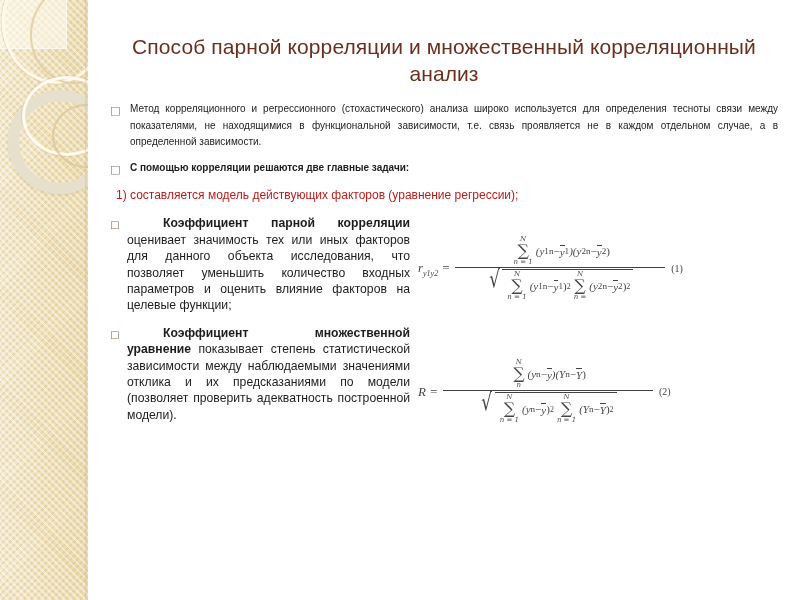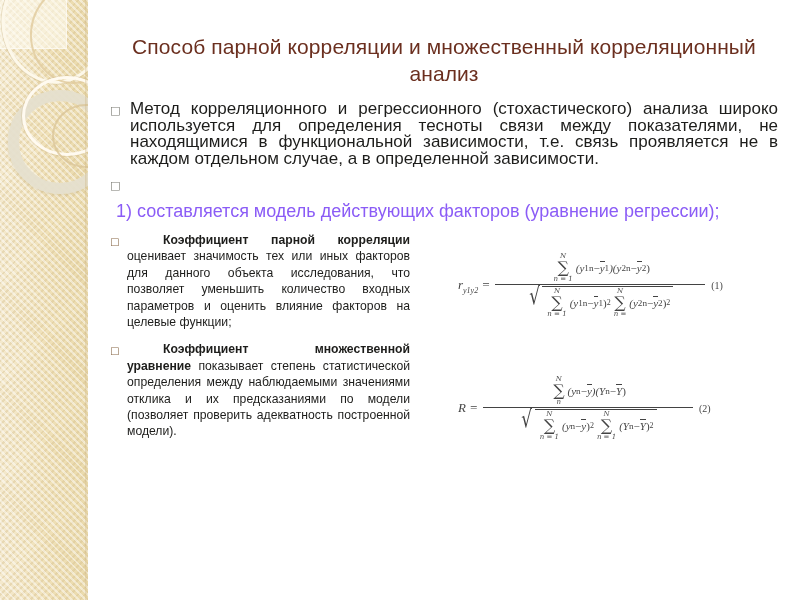--- a/index.html
+++ b/index.html
@@ -142,32 +142,32 @@
     font-family: "DejaVu Sans", sans-serif;
     padding-top: 1px;
   }
   .bullet-glyph.sub {
     color: #8a6a4a;
     width: 17px;
     font-size: 10px;
   }
   .bullet-text {
     flex: 1 1 auto;
-    font-size: 17px;
+    font-size: 10px;
     line-height: 16.6px;
     color: #1d1d1b;
     text-align: justify;
   }
   .bullet-text.bold {
     font-weight: bold;
   }
   .numbered {
-    font-size: 18px;
+    font-size: 12px;
     line-height: 16.6px;
-    color: #8b5cf6;
+    color: #b91c1c;
     text-align: justify;
     margin: 0 0 6px 6px;
     padding-right: 2px;
   }
 
   
   .lower {
     display: flex;
     padding: 6px 14px 0 22px;
   }
@@ -208,21 +208,20 @@
     display: flex;
     align-items: center;
     justify-content: flex-start;
     font-size: 11px;
   }
   .frm-lhs {
     font-style: italic;
     font-size: 13px;
     padding-right: 5px;
     white-space: nowrap;
-    margin-left: 40px;
   }
   .frm-lhs sub { font-size: 8px; }
   .frac {
     display: inline-flex;
     flex-direction: column;
     align-items: center;
   }
   .frac .num, .frac .den {
     padding: 1px 6px;
     white-space: nowrap;
@@ -301,37 +300,38 @@
 
     <div class="body-block">
 
       <div class="bullet-row">
         <span class="bullet-glyph">□</span>
         <span class="bullet-text">Метод корреляционного и регрессионного (стохастического) анализа широко используется для определения тесноты связи между показателями, не находящимися в функциональной зависимости, т.е. связь проявляется не в каждом отдельном случае, а в определенной зависимости.</span>
       </div>
 
       <div class="bullet-row">
         <span class="bullet-glyph">□</span>
+        <span class="bullet-text bold">С помощью корреляции решаются две главные задачи:</span>
       </div>
 
       <p class="numbered">1) составляется модель действующих факторов (уравнение регрессии);</p>
     </div>
 
     <div class="lower">
 
       <div class="lower-left">
 
         <div class="sub-item">
           <span class="bullet-glyph sub">□</span>
           <span class="sub-text"><b>Коэффициент парной корреляции</b><span> оценивает значимость тех или иных факторов для данного объекта исследования, что позволяет уменьшить количество входных параметров и оценить влияние факторов на целевые функции;</span></span>
         </div>
 
         <div class="sub-item">
           <span class="bullet-glyph sub">□</span>
-          <span class="sub-text"><b>Коэффициент множественной уравнение</b><span> показывает степень статистической определения между наблюдаемыми значениями отклика и их предсказаниями по модели (позволяет проверить адекватность построенной модели).</span></span>
+          <span class="sub-text"><b>Коэффициент множественной уравнение</b><span> показывает степень статистической зависимости между наблюдаемыми значениями отклика и их предсказаниями по модели (позволяет проверить адекватность построенной модели).</span></span>
         </div>
 
       </div>
 
       <div class="lower-right">
 
         <div class="formula-wrap formula-one blur">
           <div class="frm">
             <span class="frm-lhs"><span class="it">r</span><sub>y1y2</sub>&nbsp;<span>=</span></span>
             <span class="frac">

